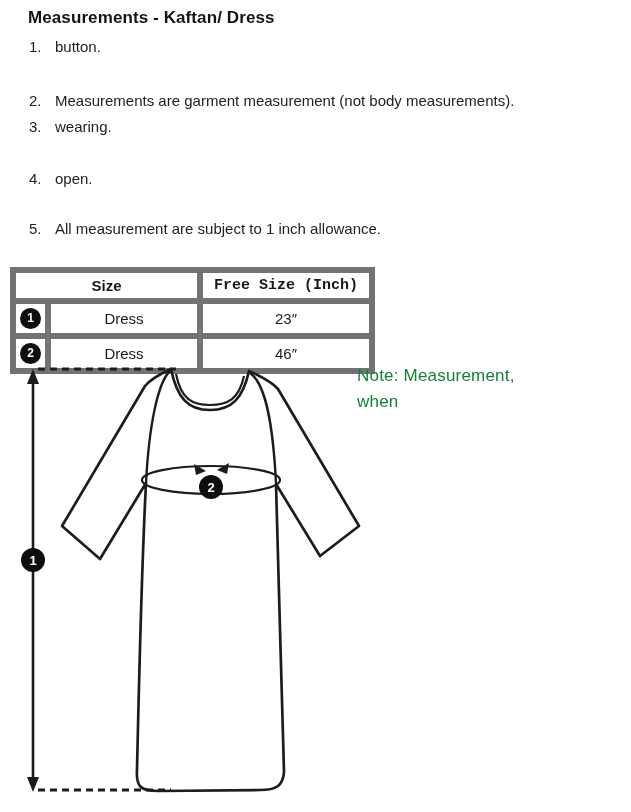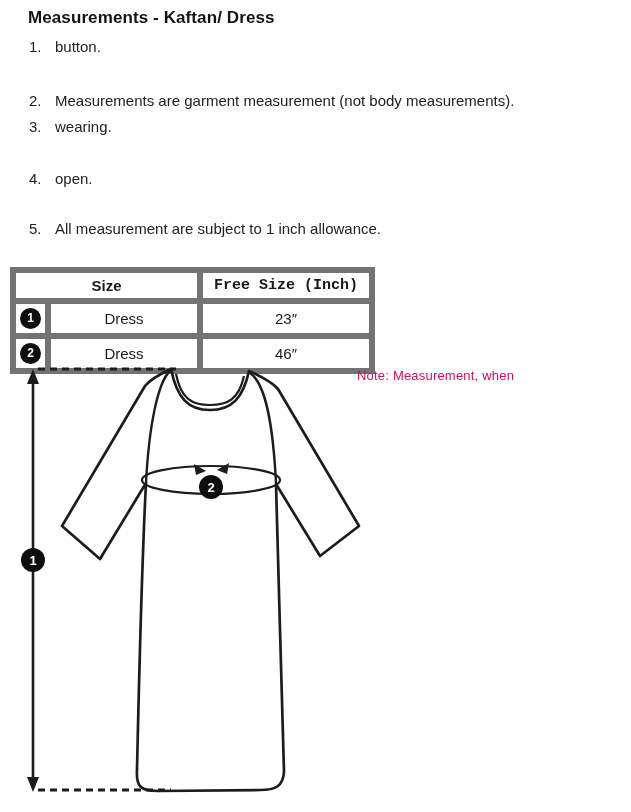--- a/index.html
+++ b/index.html
@@ -36,22 +36,22 @@
   th.size-hdr{padding-left:32px;font-weight:bold;}
   th.free-hdr{font-weight:bold;font-family:Liberation Mono, monospace;}
   .tbadge{
     width:21px;height:21px;border-radius:50%;
     background:#0e0e0e;color:#fff;
     font-size:12px;font-weight:bold;line-height:21px;
     margin:0 auto;text-align:center;
   }
   .measurement-note{
     position:absolute;left:357px;top:363px;
-    font-size:13px;line-height:26px;
-    color:#be185d;letter-spacing:.2px;
+    font-size:17px;line-height:26px;
+    color:#15803d;letter-spacing:.2px;
   }
   svg.diagram{position:absolute;left:0;top:0;}
   .stroke{stroke:#1c1c1c;fill:none;}
 </style>
 </head>
 <body>
 
 <div class="sheet">
 
   <div class="page-title">Measurements - Kaftan/ Dress</div>

